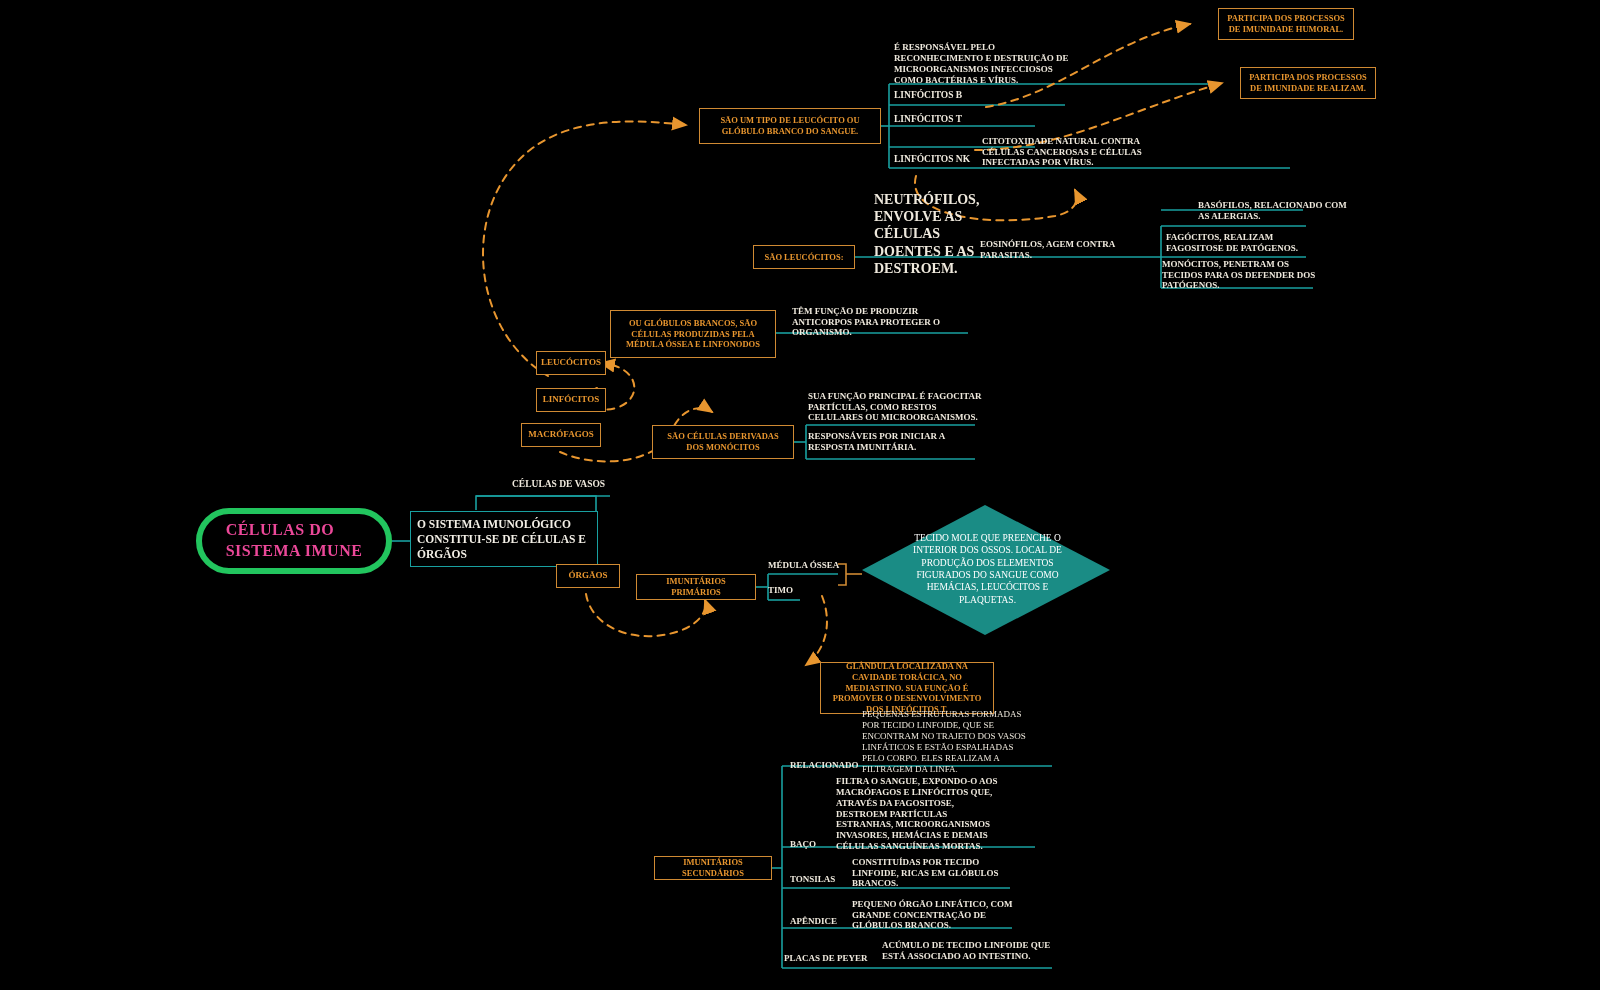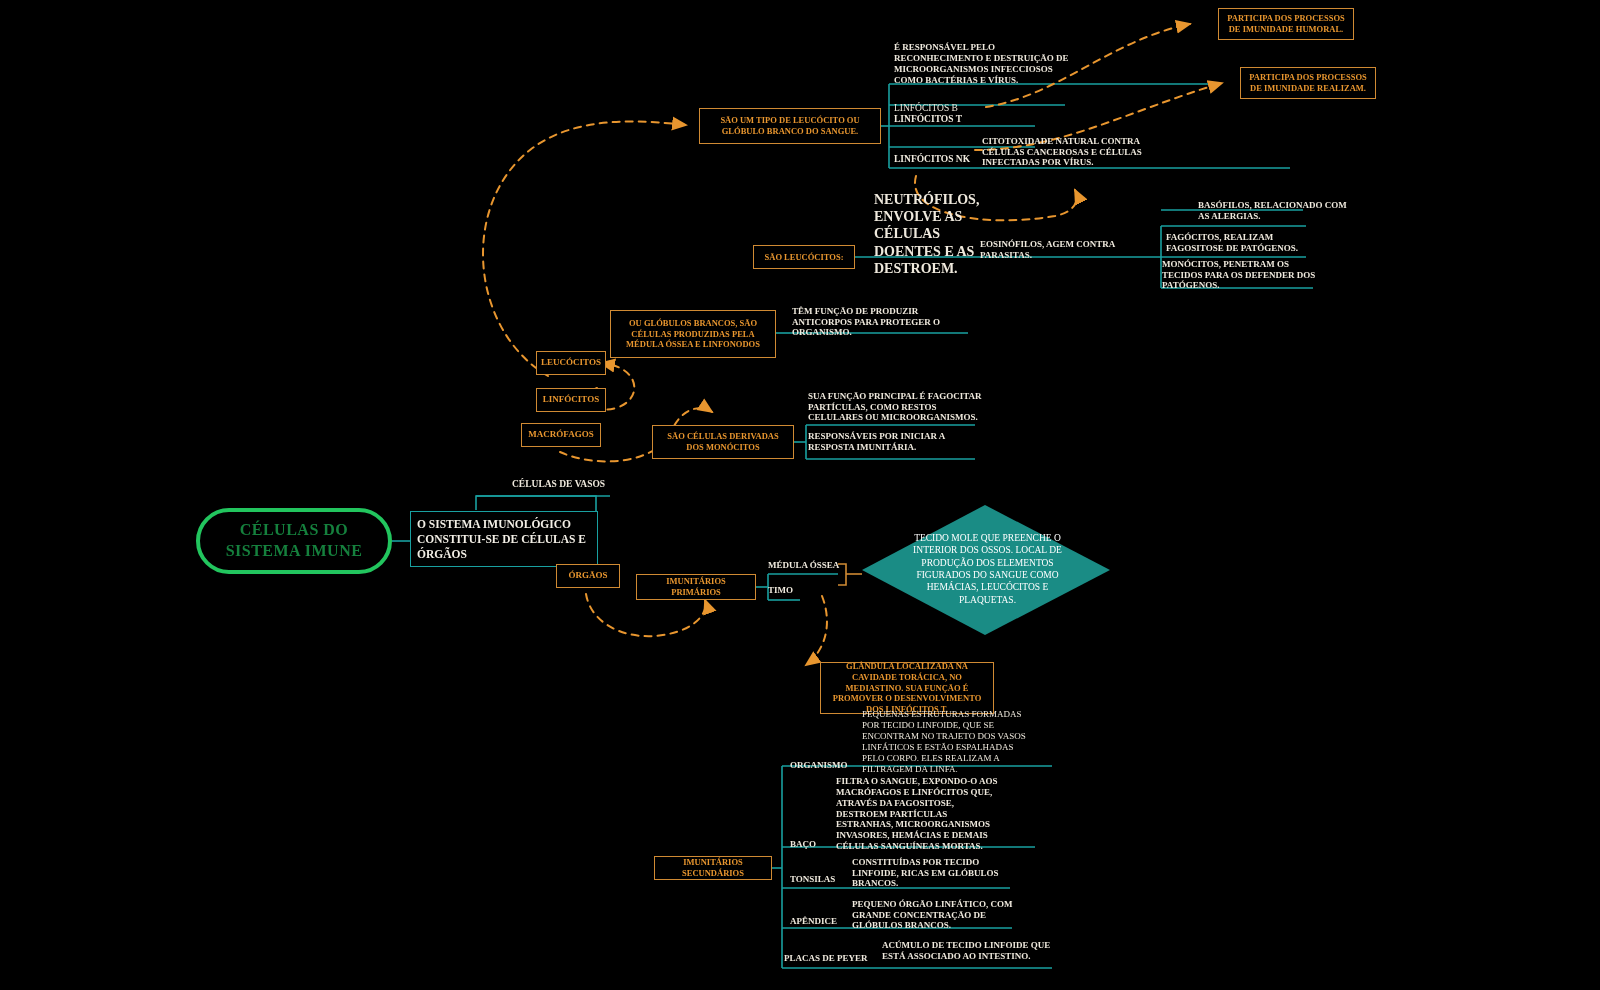--- a/index.html
+++ b/index.html
@@ -9,22 +9,22 @@
   .svg-layer{position:absolute;left:0;top:0;width:1600px;height:990px;pointer-events:none;}
   .node{position:absolute;box-sizing:border-box;}
   .t-white{color:#f3efe6;}
   .boxed-orange{
     border:1.5px solid #d08a33;background:#000;
     color:#e8962f;font-weight:bold;text-align:center;
     display:flex;align-items:center;justify-content:center;
     padding:6px 6px;line-height:1.25;
   }
   .root{
-    border:4px solid #22c55e;border-radius:40px;background:#000;
-    color:#15803d;font-weight:bold;text-align:center;
+    border:6px solid #22c55e;border-radius:40px;background:#000;
+    color:#ec4899;font-weight:bold;text-align:left;
     display:flex;align-items:center;justify-content:center;
     line-height:1.3;letter-spacing:.5px;
   }
   .plainlabel{
     color:#efe9dd;display:flex;align-items:center;
     line-height:1.22;
   }
   .plainlabel.left{justify-content:flex-start;text-align:left;}
   .diamond-txt{
     position:absolute;color:#ffffff;text-align:center;line-height:1.3;
@@ -160,21 +160,21 @@
   <div class="node boxed-orange" style="left:652px;top:425px;width:142px;height:34px;font-size:8.5px;">SÃO CÉLULAS DERIVADAS DOS MONÓCITOS</div>
 
   <div class="node plainlabel left" style="left:808px;top:389px;width:180px;height:36px;font-size:9px;font-weight:bold;">SUA FUNÇÃO PRINCIPAL É FAGOCITAR PARTÍCULAS, COMO RESTOS CELULARES OU MICROORGANISMOS.</div>
 
   <div class="node plainlabel left" style="left:808px;top:430px;width:180px;height:24px;font-size:9px;font-weight:bold;">RESPONSÁVEIS POR INICIAR A RESPOSTA IMUNITÁRIA.</div>
 
   <div class="node boxed-orange" style="left:699px;top:108px;width:182px;height:36px;font-size:8.5px;">SÃO UM TIPO DE LEUCÓCITO OU GLÓBULO BRANCO DO SANGUE.</div>
 
   <div class="node plainlabel left" style="left:894px;top:46px;width:182px;height:36px;font-size:9px;font-weight:bold;">É RESPONSÁVEL PELO RECONHECIMENTO E DESTRUIÇÃO DE MICROORGANISMOS INFECCIOSOS COMO BACTÉRIAS E VÍRUS.</div>
 
-  <div class="node plainlabel left" style="left:894px;top:101px;width:110px;height:16px;font-size:9.5px;font-weight:normal;">LINFÓCITOS B</div>
+  <div class="node plainlabel left" style="left:894px;top:88px;width:110px;height:16px;font-size:9.5px;font-weight:bold;">LINFÓCITOS B</div>
 
   <div class="node plainlabel left" style="left:894px;top:112px;width:110px;height:16px;font-size:9.5px;font-weight:bold;">LINFÓCITOS T</div>
 
   <div class="node plainlabel left" style="left:894px;top:152px;width:110px;height:16px;font-size:9.5px;font-weight:bold;">LINFÓCITOS NK</div>
 
   <div class="node plainlabel left" style="left:982px;top:134px;width:180px;height:36px;font-size:9px;font-weight:bold;">CITOTOXIDADE NATURAL CONTRA CÉLULAS CANCEROSAS E CÉLULAS INFECTADAS POR VÍRUS.</div>
 
   <div class="node boxed-orange" style="left:1218px;top:8px;width:136px;height:32px;font-size:8.5px;">PARTICIPA DOS PROCESSOS DE IMUNIDADE HUMORAL.</div>
 
   <div class="node boxed-orange" style="left:1240px;top:67px;width:136px;height:32px;font-size:8.5px;">PARTICIPA DOS PROCESSOS DE IMUNIDADE REALIZAM.</div>
@@ -194,21 +194,21 @@
   <div class="node boxed-orange" style="left:636px;top:574px;width:120px;height:26px;font-size:8.5px;">IMUNITÁRIOS PRIMÁRIOS</div>
 
   <div class="node plainlabel left" style="left:768px;top:557px;width:80px;height:16px;font-size:9px;font-weight:bold;">MÉDULA ÓSSEA</div>
 
   <div class="node plainlabel left" style="left:768px;top:582px;width:60px;height:16px;font-size:9px;font-weight:bold;">TIMO</div>
 
   <div class="node boxed-orange" style="left:820px;top:662px;width:174px;height:52px;font-size:8.5px;">GLÂNDULA LOCALIZADA NA CAVIDADE TORÁCICA, NO MEDIASTINO. SUA FUNÇÃO É PROMOVER O DESENVOLVIMENTO DOS LINFÓCITOS T.</div>
 
   <div class="node boxed-orange" style="left:654px;top:856px;width:118px;height:24px;font-size:8.5px;">IMUNITÁRIOS SECUNDÁRIOS</div>
 
-  <div class="node plainlabel left" style="left:790px;top:757px;width:80px;height:16px;font-size:9px;font-weight:bold;">ORGANISMO</div>
+  <div class="node plainlabel left" style="left:790px;top:757px;width:80px;height:16px;font-size:9px;font-weight:bold;">RELACIONADO</div>
   <div class="node plainlabel left" style="left:862px;top:716px;width:170px;height:52px;font-size:9px;font-weight:normal;">PEQUENAS ESTRUTURAS FORMADAS POR TECIDO LINFOIDE, QUE SE ENCONTRAM NO TRAJETO DOS VASOS LINFÁTICOS E ESTÃO ESPALHADAS PELO CORPO. ELES REALIZAM A FILTRAGEM DA LINFA.</div>
 
   <div class="node plainlabel left" style="left:790px;top:836px;width:60px;height:16px;font-size:9px;font-weight:bold;">BAÇO</div>
   <div class="node plainlabel left" style="left:836px;top:779px;width:162px;height:70px;font-size:9px;font-weight:bold;">FILTRA O SANGUE, EXPONDO-O AOS MACRÓFAGOS E LINFÓCITOS QUE, ATRAVÉS DA FAGOSITOSE, DESTROEM PARTÍCULAS ESTRANHAS, MICROORGANISMOS INVASORES, HEMÁCIAS E DEMAIS CÉLULAS SANGUÍNEAS MORTAS.</div>
 
   <div class="node plainlabel left" style="left:790px;top:871px;width:60px;height:16px;font-size:9px;font-weight:bold;">TONSILAS</div>
   <div class="node plainlabel left" style="left:852px;top:860px;width:160px;height:26px;font-size:9px;font-weight:bold;">CONSTITUÍDAS POR TECIDO LINFOIDE, RICAS EM GLÓBULOS BRANCOS.</div>
 
   <div class="node plainlabel left" style="left:790px;top:913px;width:60px;height:16px;font-size:9px;font-weight:bold;">APÊNDICE</div>
   <div class="node plainlabel left" style="left:852px;top:896px;width:162px;height:38px;font-size:9px;font-weight:bold;">PEQUENO ÓRGÃO LINFÁTICO, COM GRANDE CONCENTRAÇÃO DE GLÓBULOS BRANCOS.</div>

